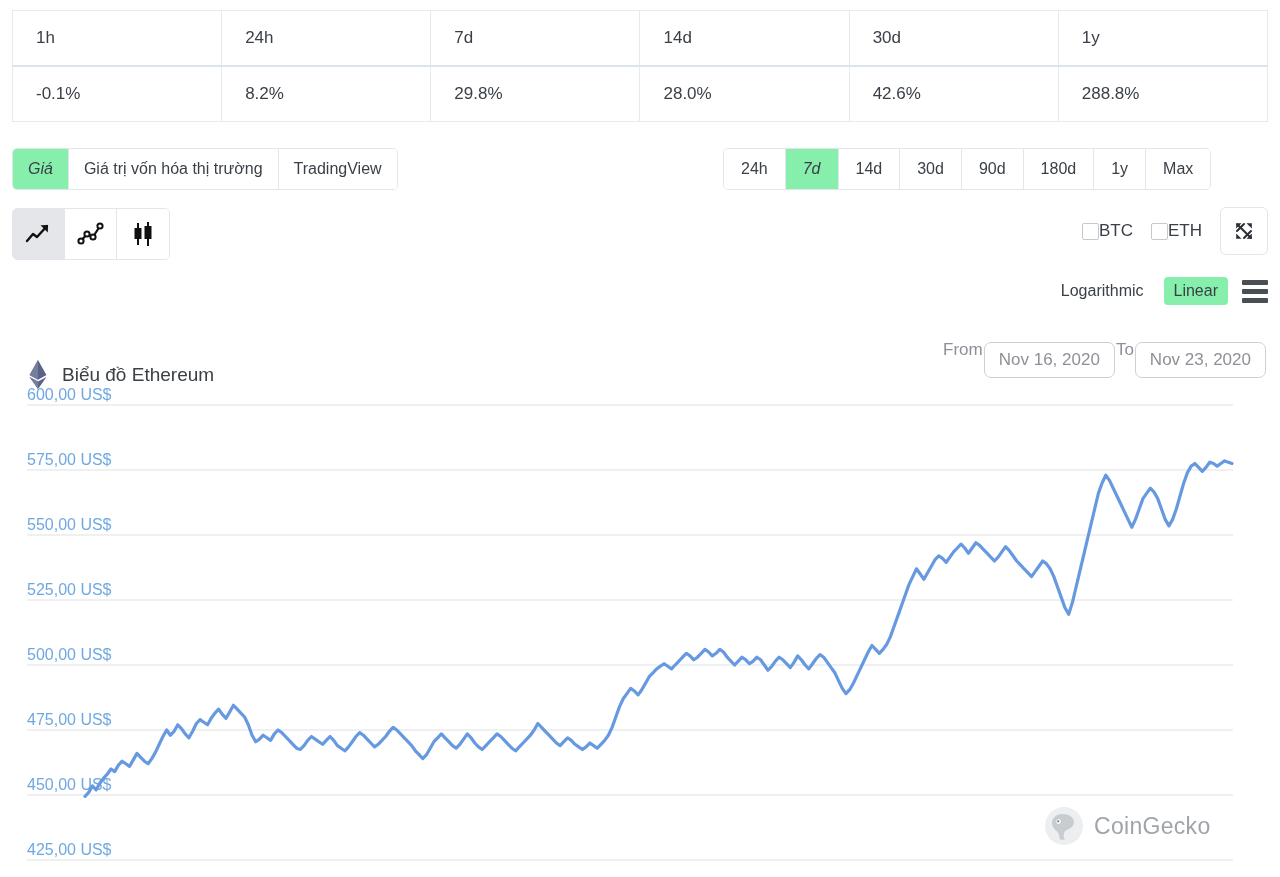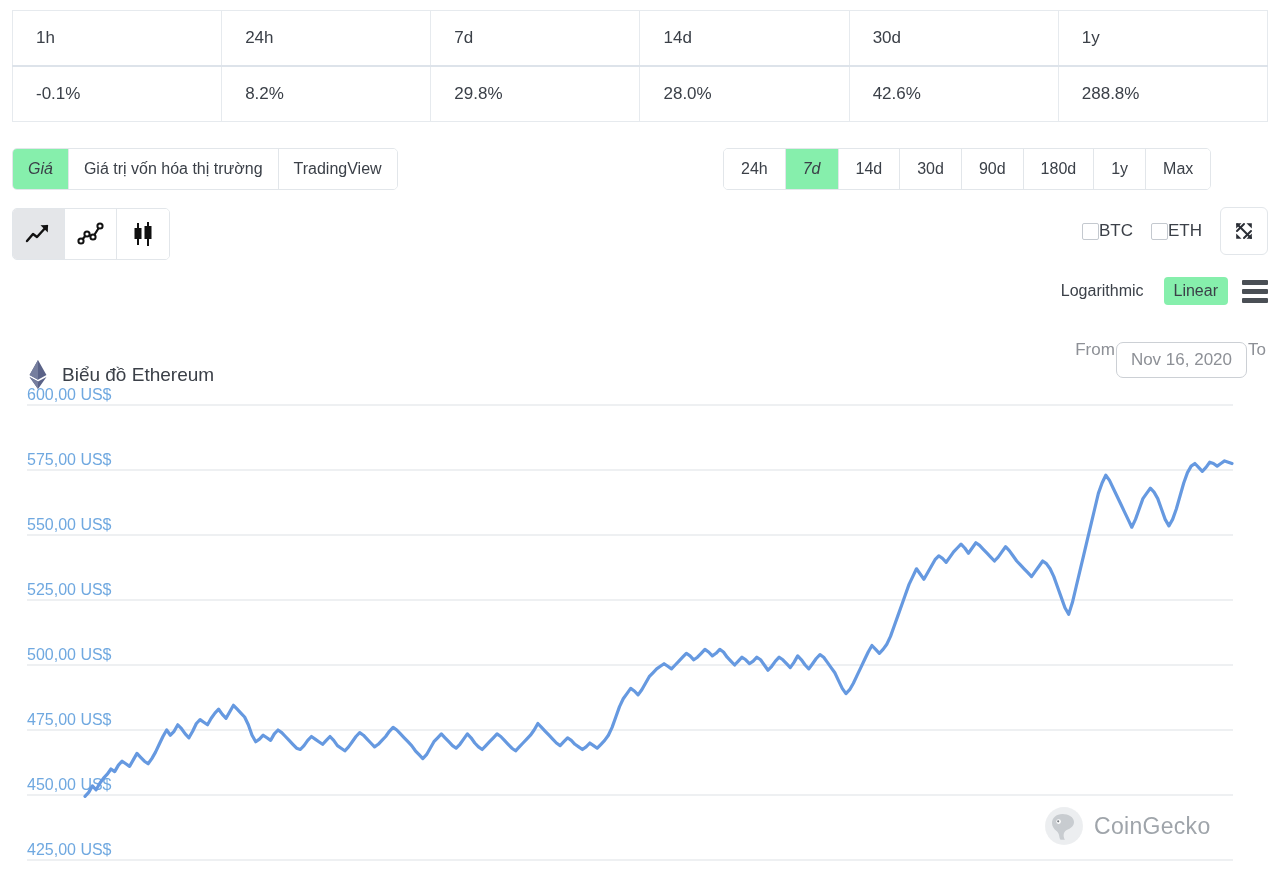--- a/index.html
+++ b/index.html
@@ -254,20 +254,21 @@
     <path d="M10 23 L19 18 L10 31 L1 18 Z" fill="#5a6287"></path>
     <path d="M10 23 L10 31 L1 18 Z" fill="#767e9e"></path>
   </svg>
   <span>Biểu đồ Ethereum</span>
 </div>
 
 <div class="date-row">
   <span>From</span>
   <span class="date-field">Nov 16, 2020</span>
   <span>To</span>
+  <span class="date-field">Nov 23, 2020</span>
 </div>
 
 <div class="chart-area">
   <svg width="1280" height="499" viewBox="0 0 1280 499">
     <g>
       <line class="gridline" x1="27" y1="27" x2="1233" y2="27"></line>
       <line class="gridline" x1="27" y1="92" x2="1233" y2="92"></line>
       <line class="gridline" x1="27" y1="157" x2="1233" y2="157"></line>
       <line class="gridline" x1="27" y1="222" x2="1233" y2="222"></line>
       <line class="gridline" x1="27" y1="287" x2="1233" y2="287"></line>

